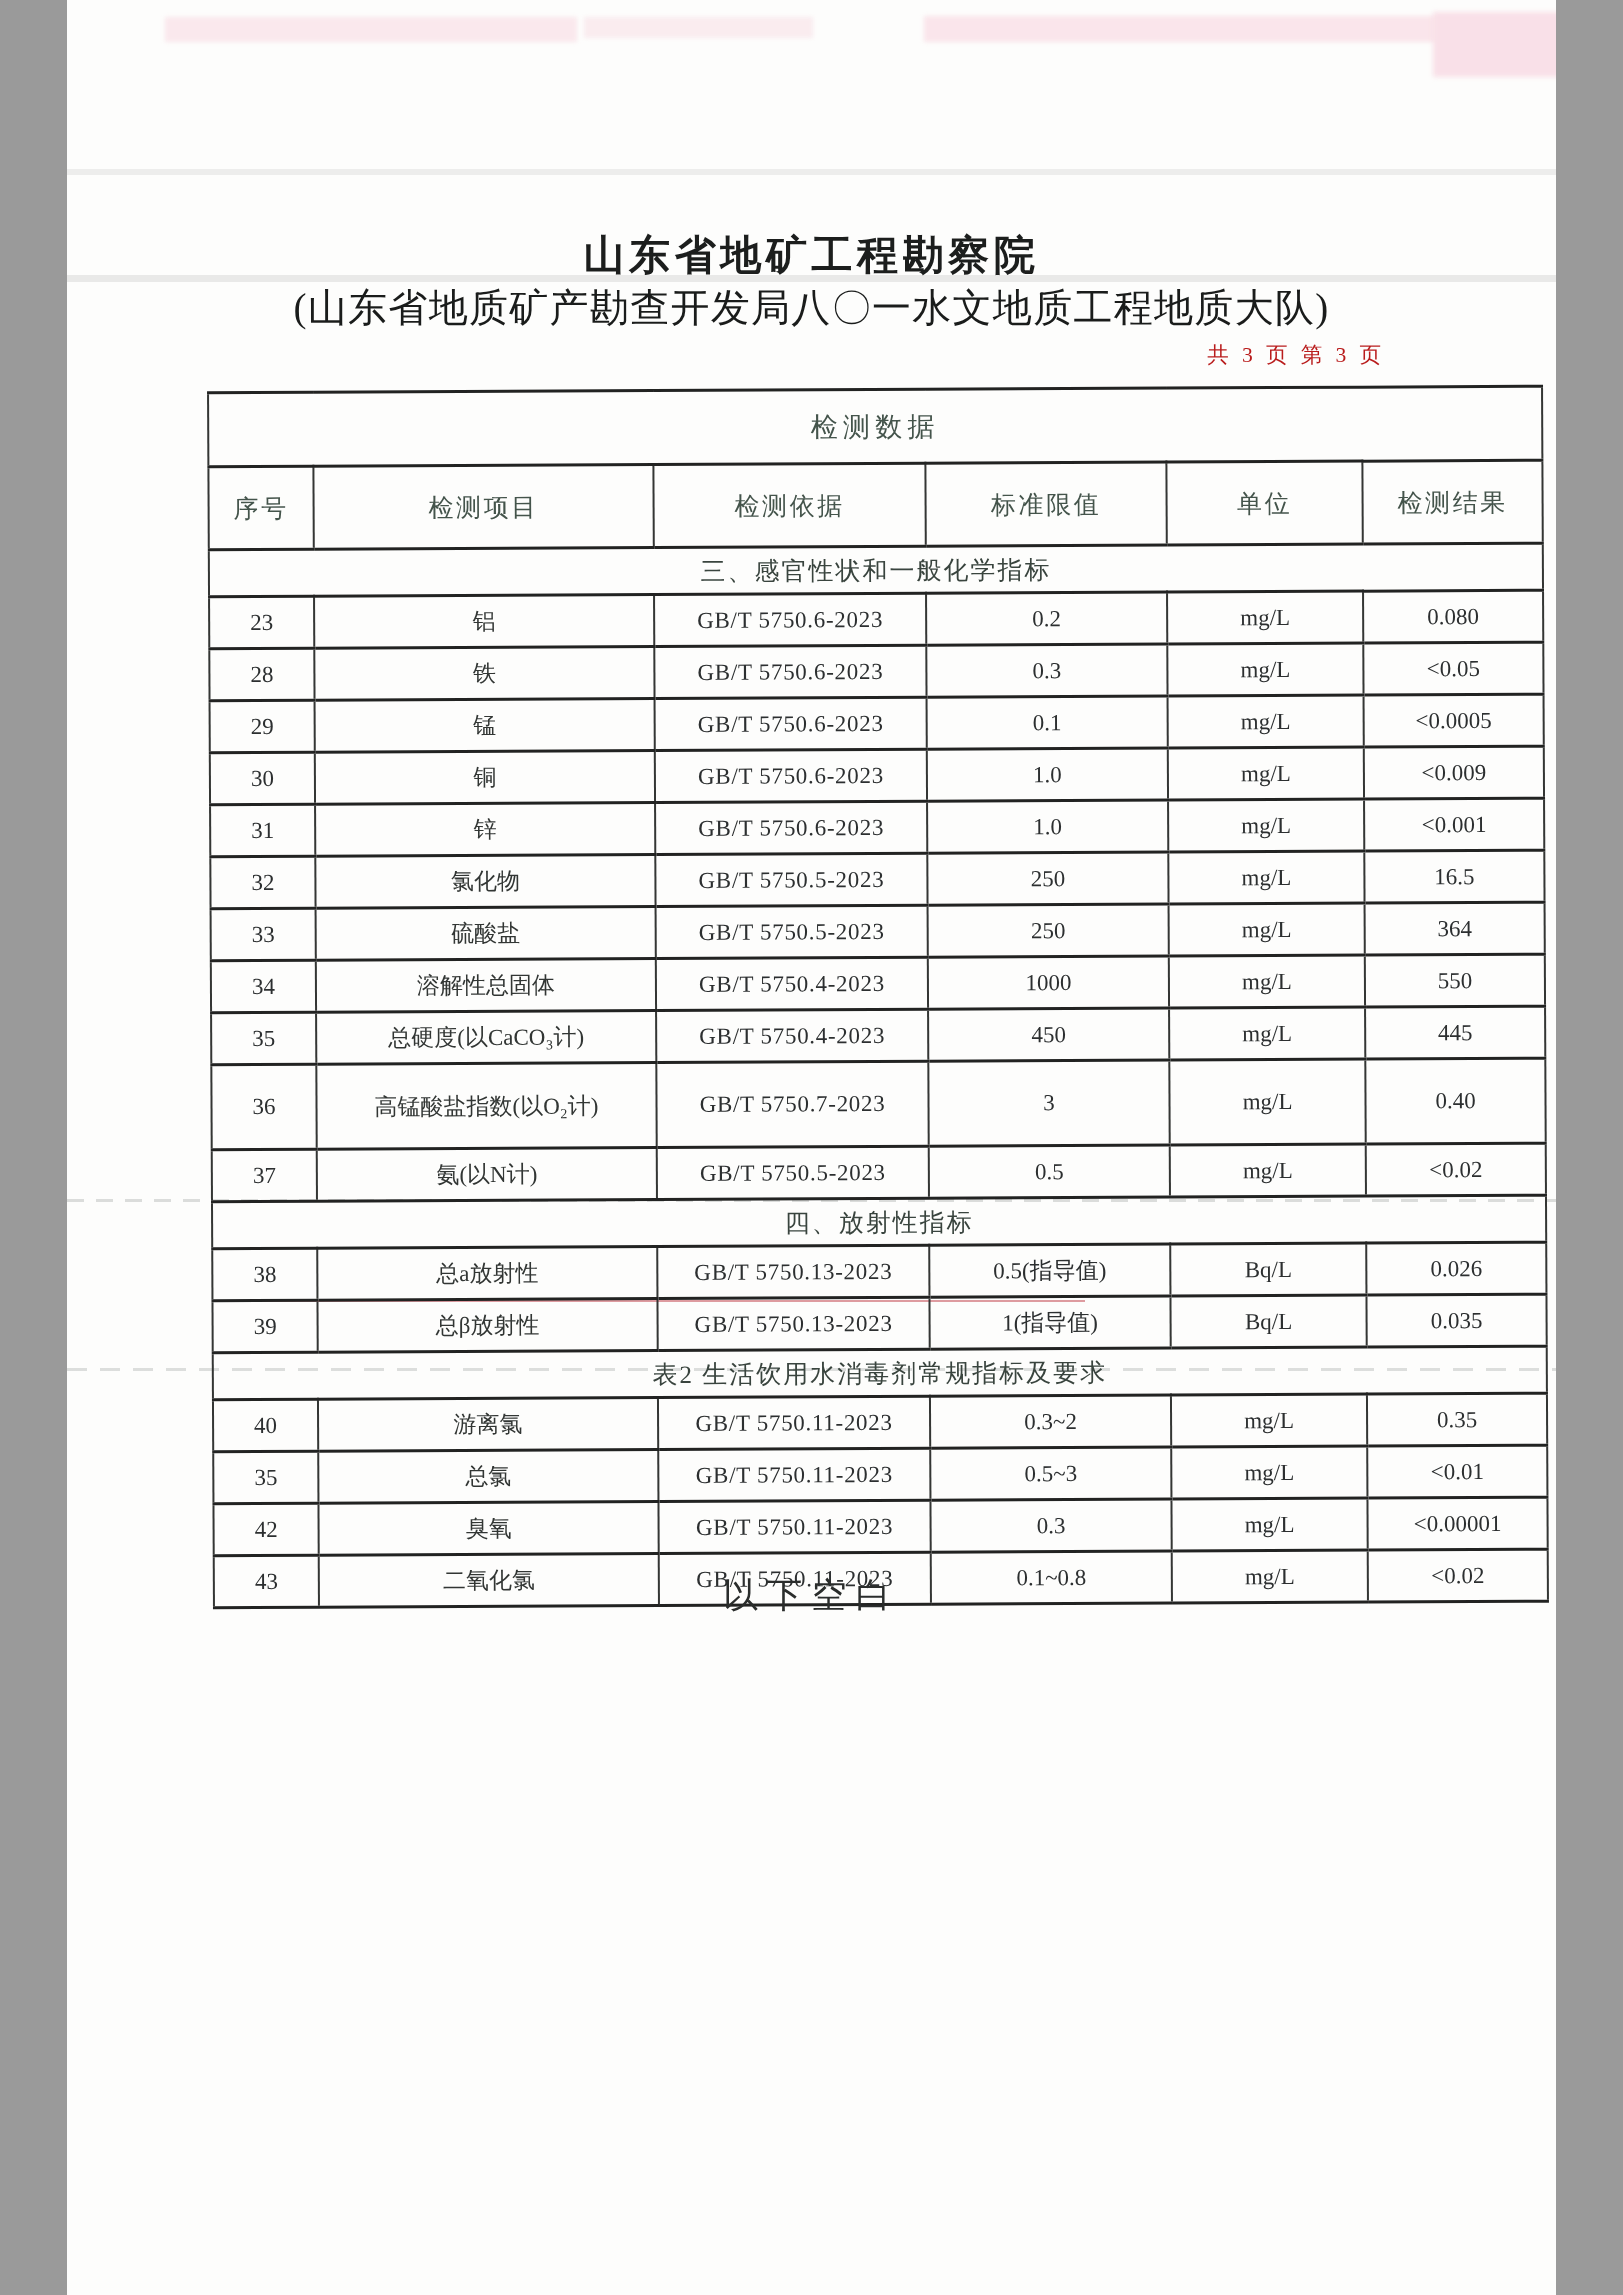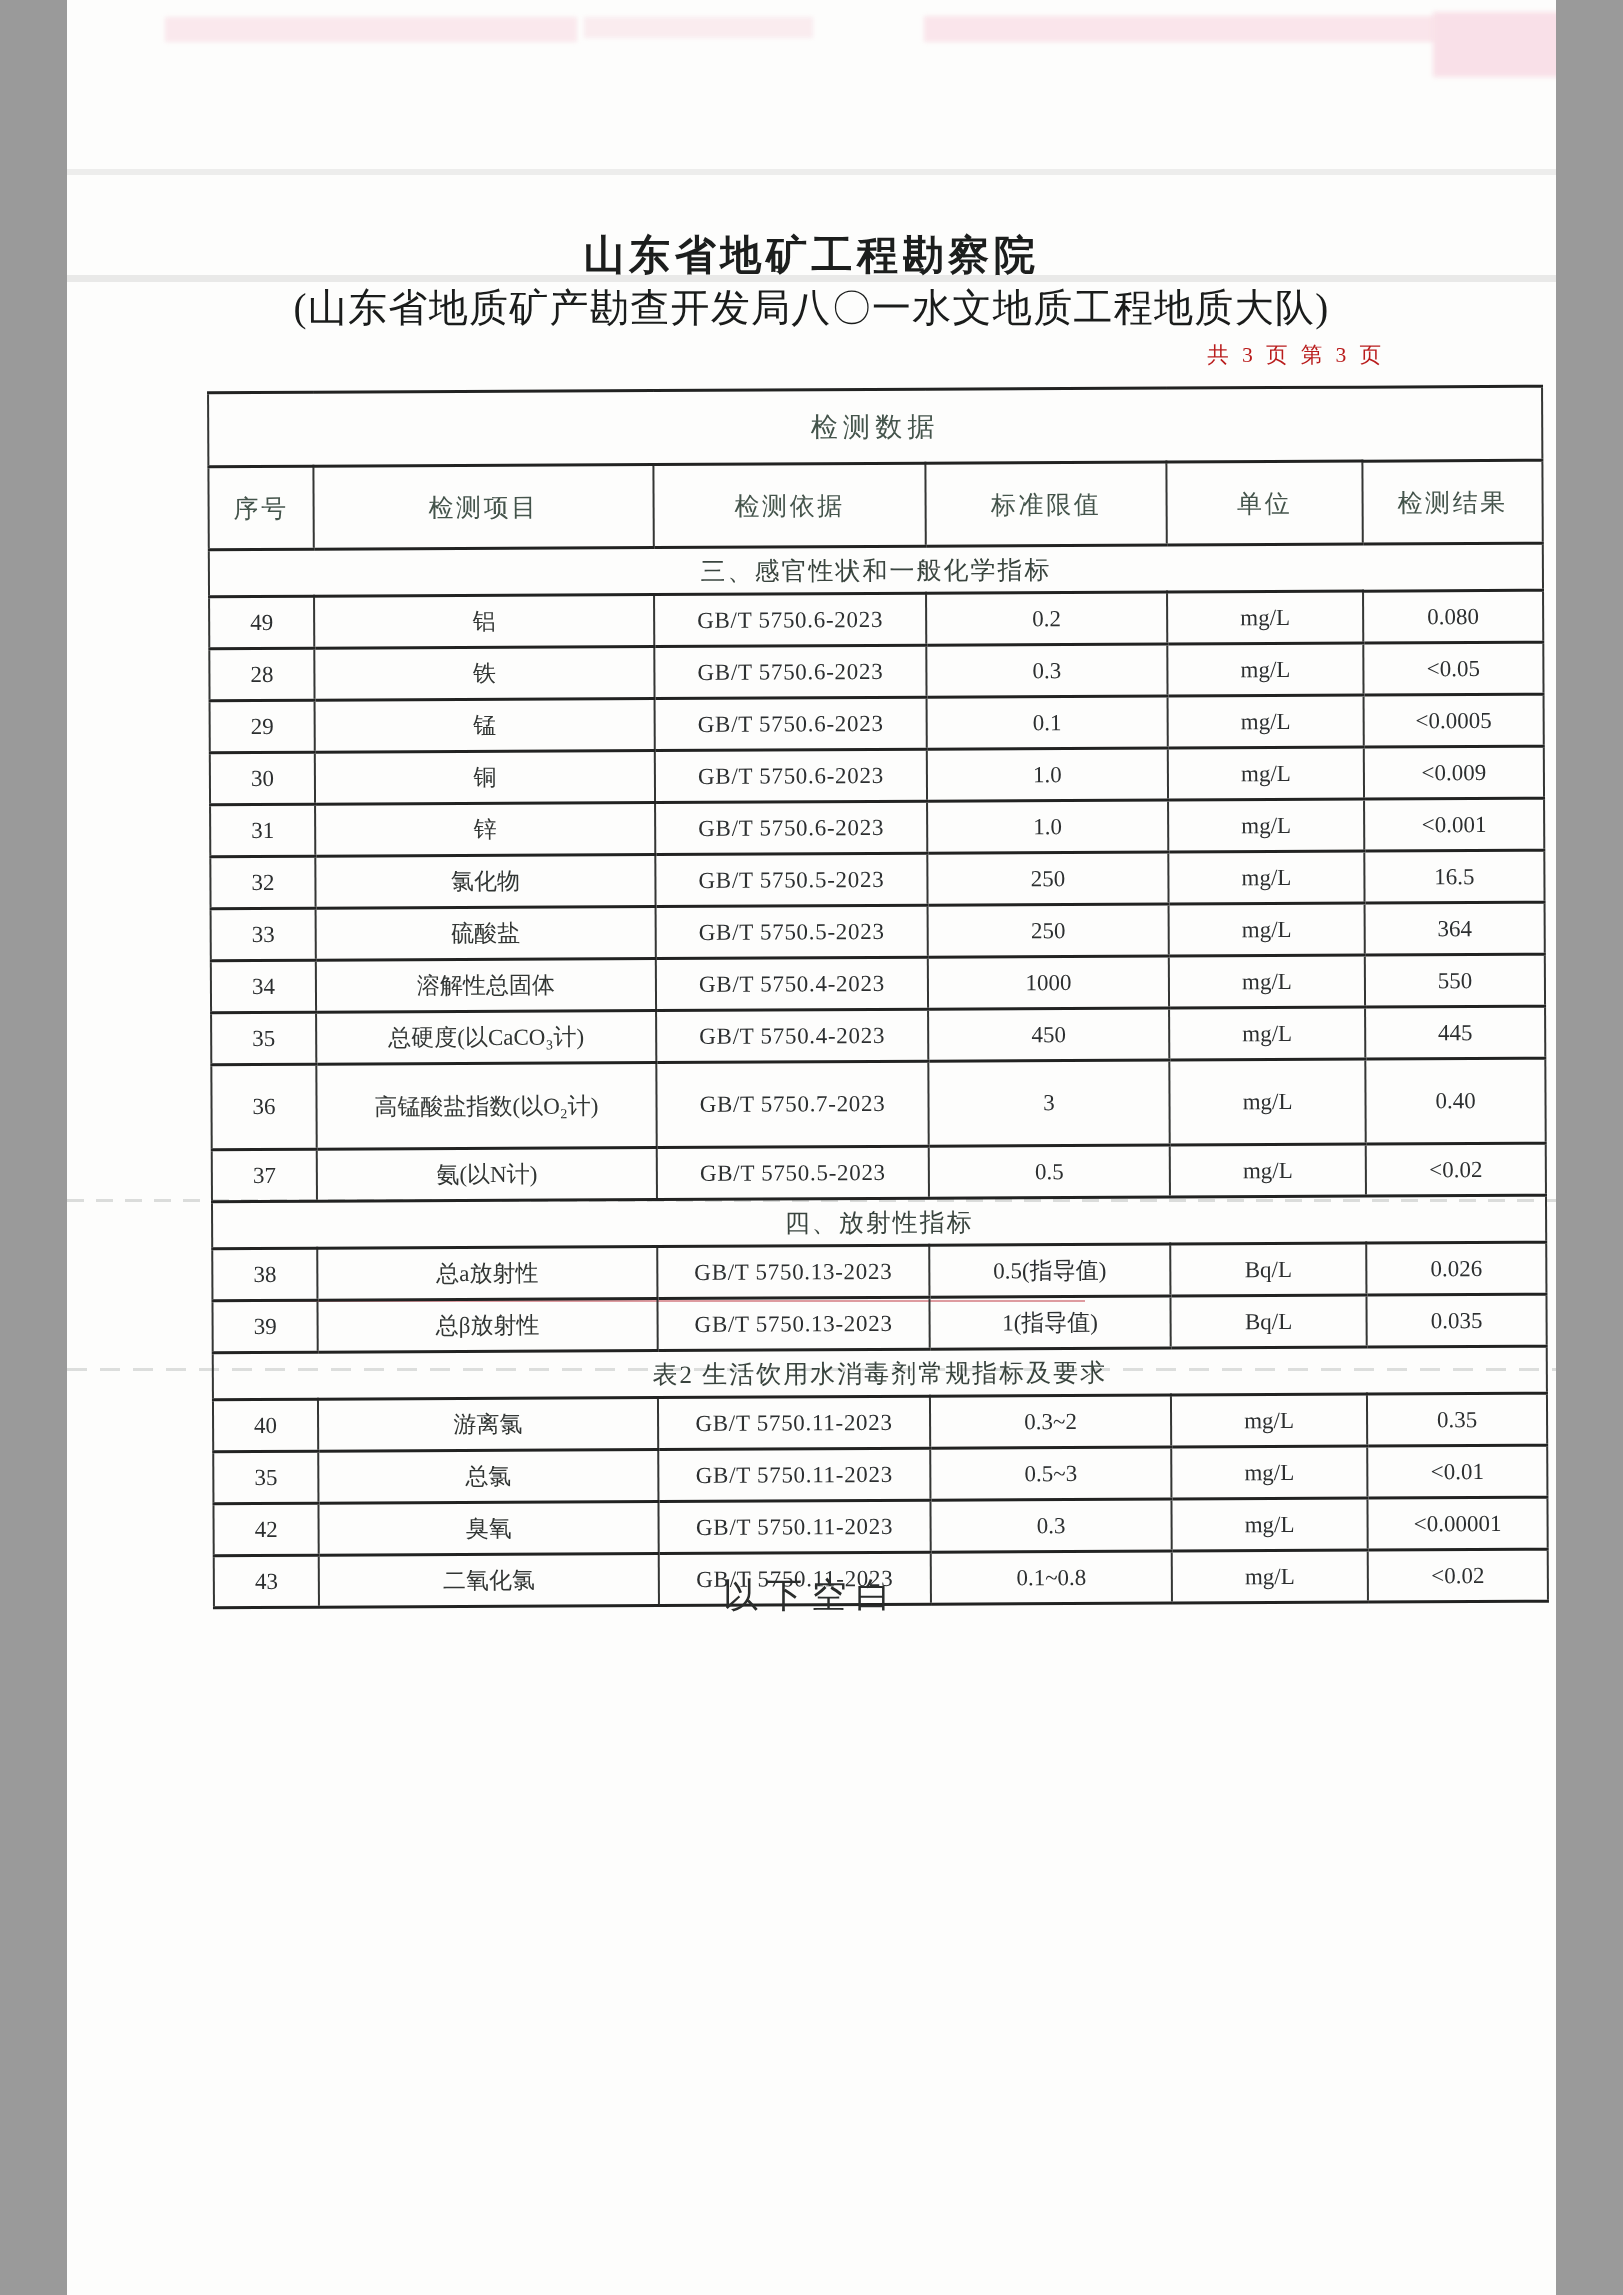--- a/index.html
+++ b/index.html
@@ -117,21 +117,21 @@
         <th>检测依据</th>
         <th>标准限值</th>
         <th>单位</th>
         <th>检测结果</th>
       </tr>
 
     <tr class="section-row">
           <td colspan="6">三、感官性状和一般化学指标</td>
         </tr>
         <tr class="data-row">
-          <td class="c-index">49</td>
+          <td class="c-index">23</td>
           <td class="c-item">铝</td>
           <td class="c-method">GB/T 5750.6-2023</td>
           <td class="c-limit">0.2</td>
           <td class="c-unit">mg/L</td>
           <td class="c-result">0.080</td>
         </tr>
         <tr class="data-row">
           <td class="c-index">28</td>
           <td class="c-item">铁</td>
           <td class="c-method">GB/T 5750.6-2023</td>

